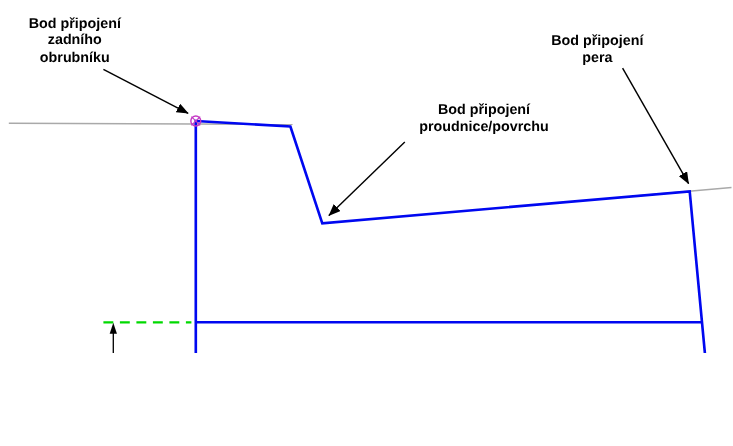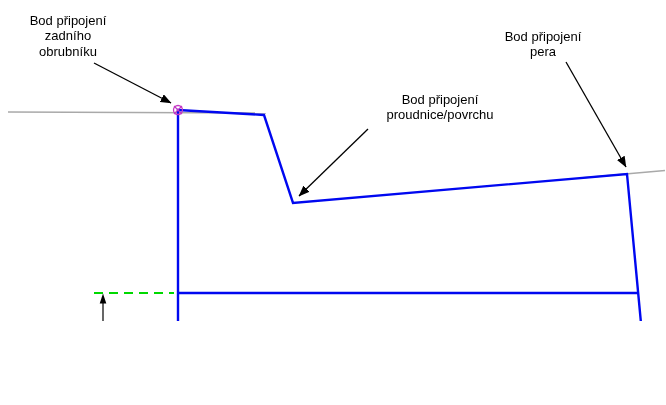--- a/index.html
+++ b/index.html
@@ -7,20 +7,21 @@
     padding: 0;
     background: #ffffff;
     font-family: "Liberation Sans", sans-serif;
   }
   .canvas {
     position: relative;
     width: 666px;
     height: 321px;
     background: #ffffff;
     overflow: hidden;
+    font-weight: bold;
   }
   .canvas svg {
     position: absolute;
     left: 0;
     top: 0;
   }
   .label {
     position: absolute;
     color: #000000;
     font-size: 13px;

